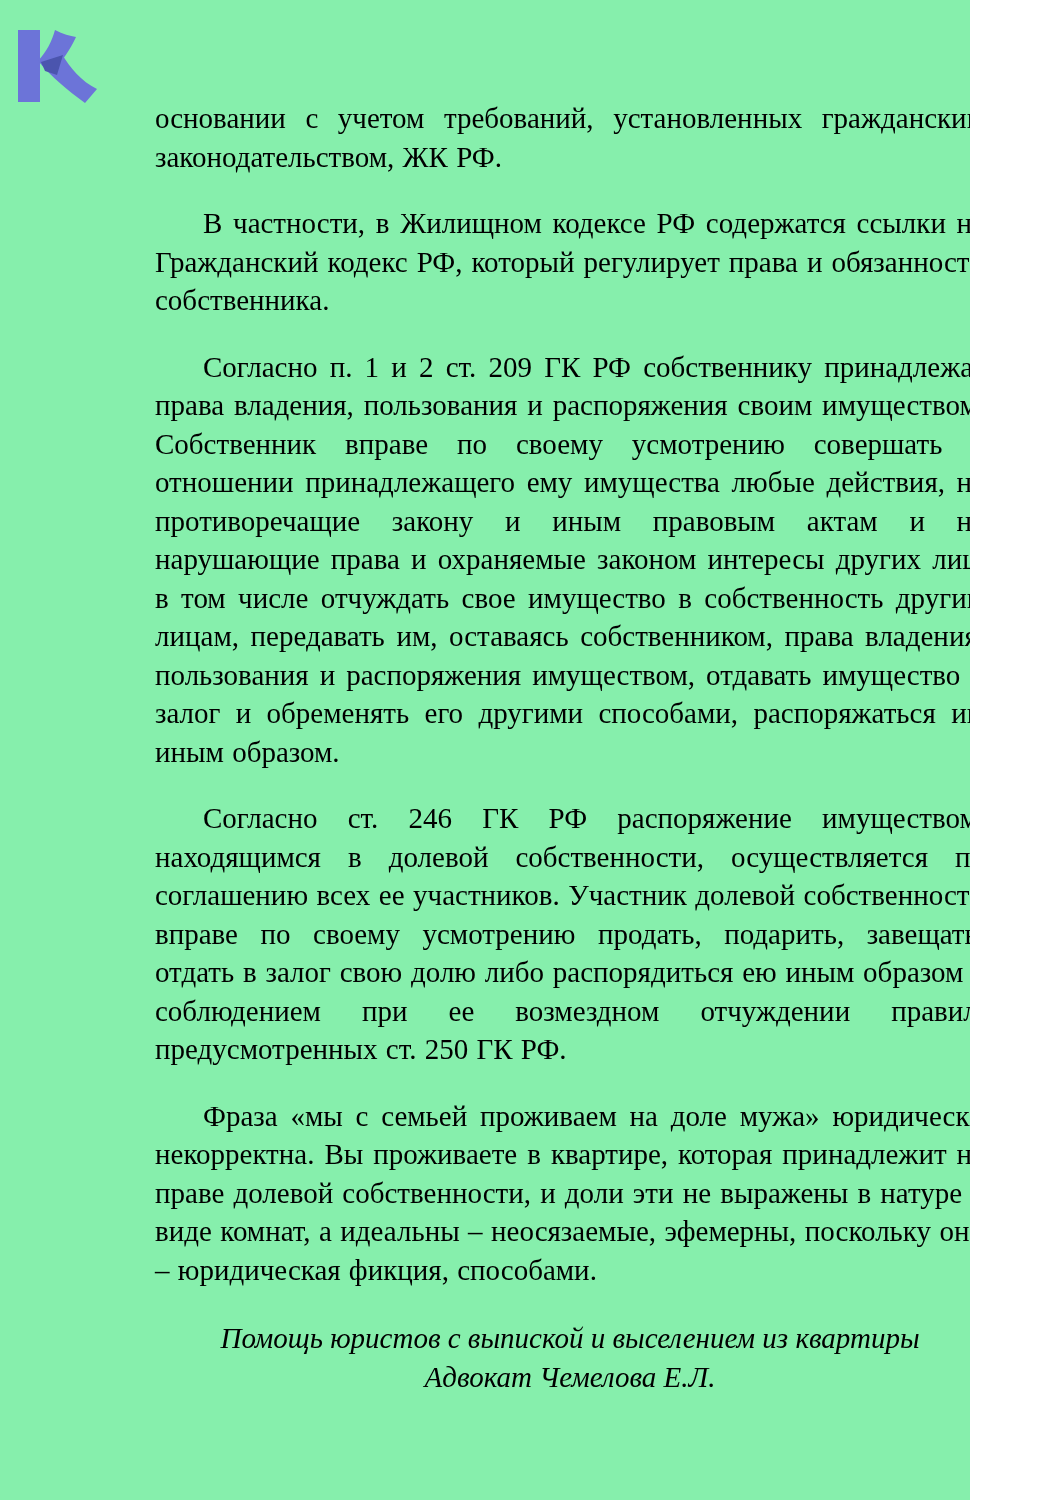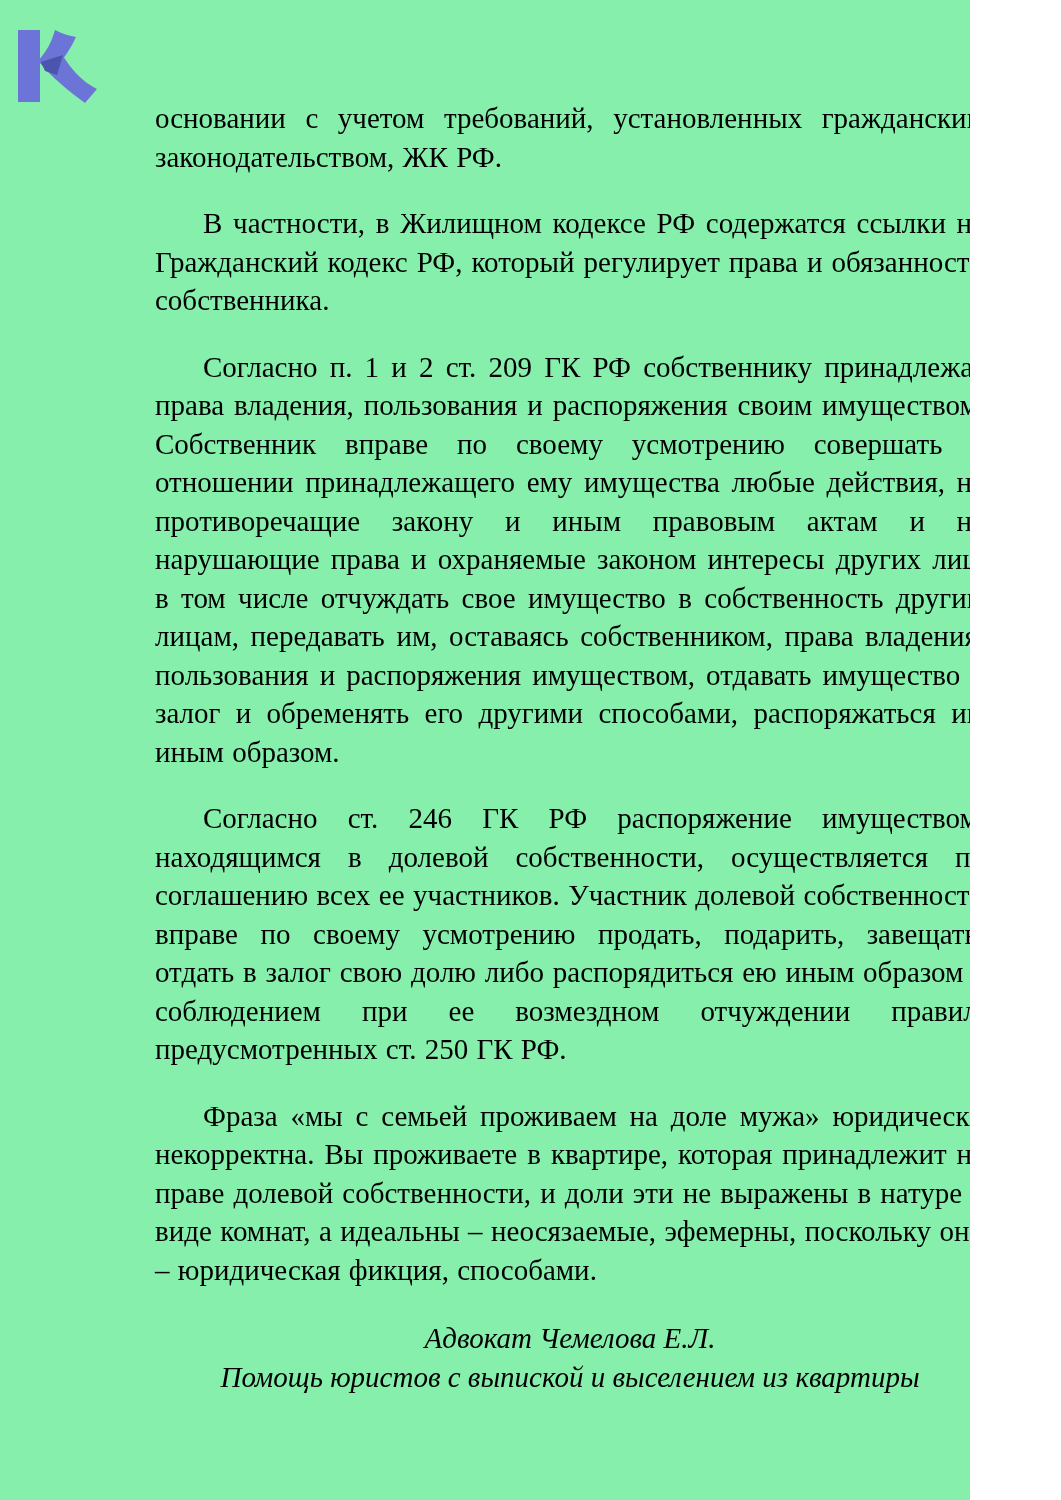--- a/index.html
+++ b/index.html
@@ -79,19 +79,19 @@
 
     <p class="para indent">В частности, в Жилищном кодексе РФ содержатся ссылки на Гражданский кодекс РФ, который регулирует права и обязанности собственника.</p>
 
     <p class="para indent">Согласно п. 1 и 2 ст. 209 ГК РФ собственнику принадлежат права владения, пользования и распоряжения своим имуществом. Собственник вправе по своему усмотрению совершать в отношении принадлежащего ему имущества любые действия, не противоречащие закону и иным правовым актам и не нарушающие права и охраняемые законом интересы других лиц, в том числе отчуждать свое имущество в собственность другим лицам, передавать им, оставаясь собственником, права владения, пользования и распоряжения имуществом, отдавать имущество в залог и обременять его другими способами, распоряжаться им иным образом.</p>
 
     <p class="para indent">Согласно ст. 246 ГК РФ распоряжение имуществом, находящимся в долевой собственности, осуществляется по соглашению всех ее участников. Участник долевой собственности вправе по своему усмотрению продать, подарить, завещать, отдать в залог свою долю либо распорядиться ею иным образом с соблюдением при ее возмездном отчуждении правил, предусмотренных ст. 250 ГК РФ.</p>
 
     <p class="para indent">Фраза «мы с семьей проживаем на доле мужа» юридически некорректна. Вы проживаете в квартире, которая принадлежит на праве долевой собственности, и доли эти не выражены в натуре в виде комнат, а идеальны – неосязаемые, эфемерны, поскольку они – юридическая фикция, способами.</p>
 
     <div class="footer">
+      <p class="footer-line">Помощь юристов с выпиской и выселением из квартиры</p>
       <p class="footer-line">Адвокат Чемелова Е.Л.</p>
-      <p class="footer-line">Помощь юристов с выпиской и выселением из квартиры</p>
     </div>
 
   </main>
 
 </div>
 
 </body></html>

